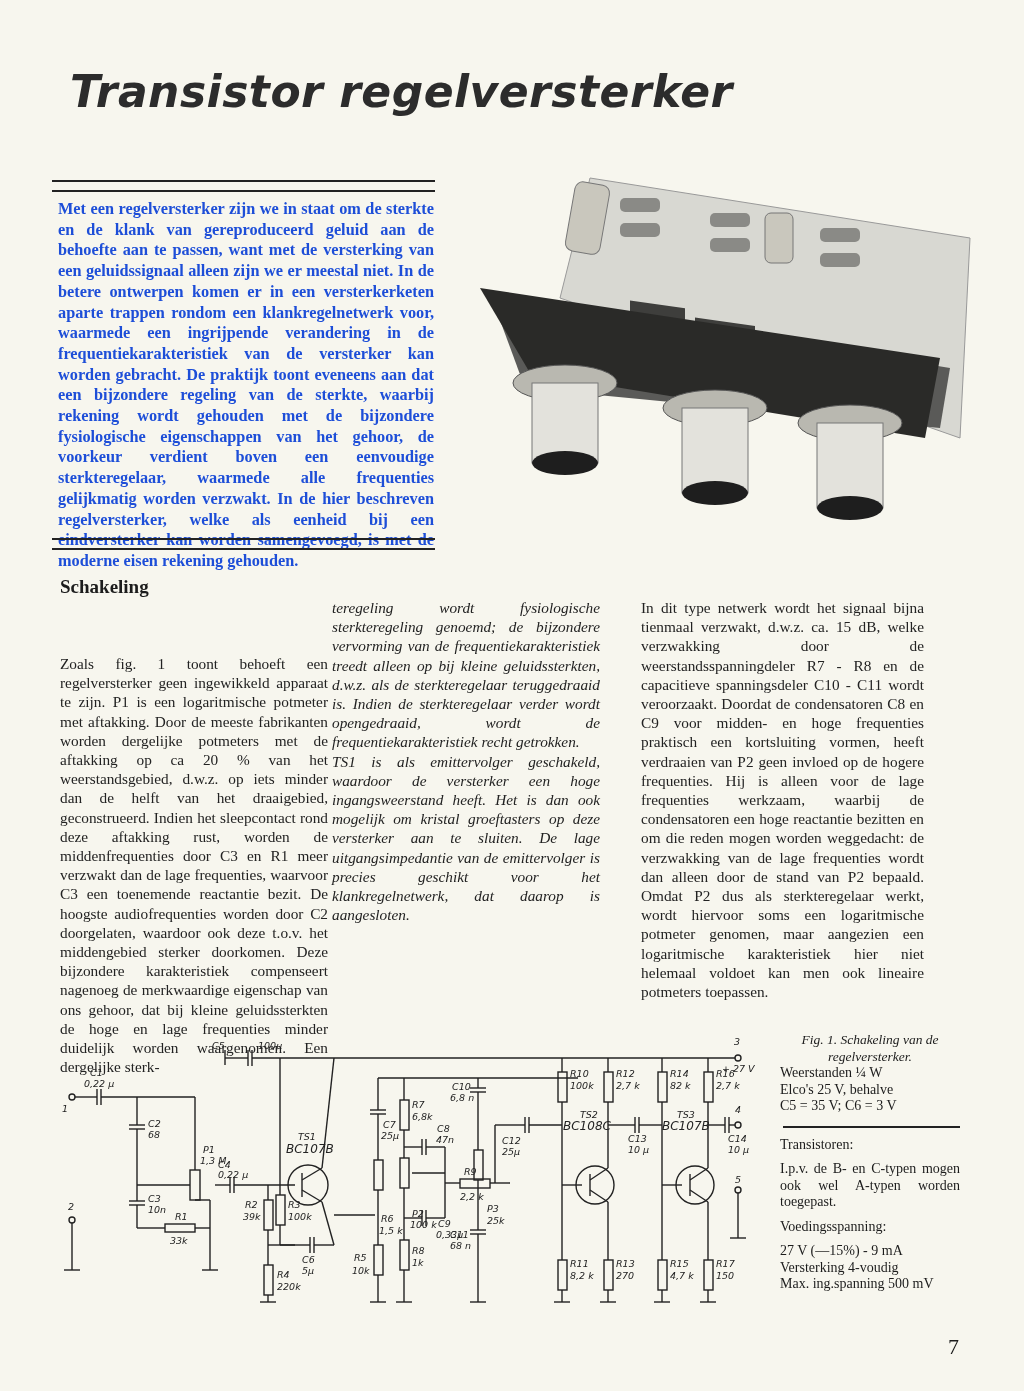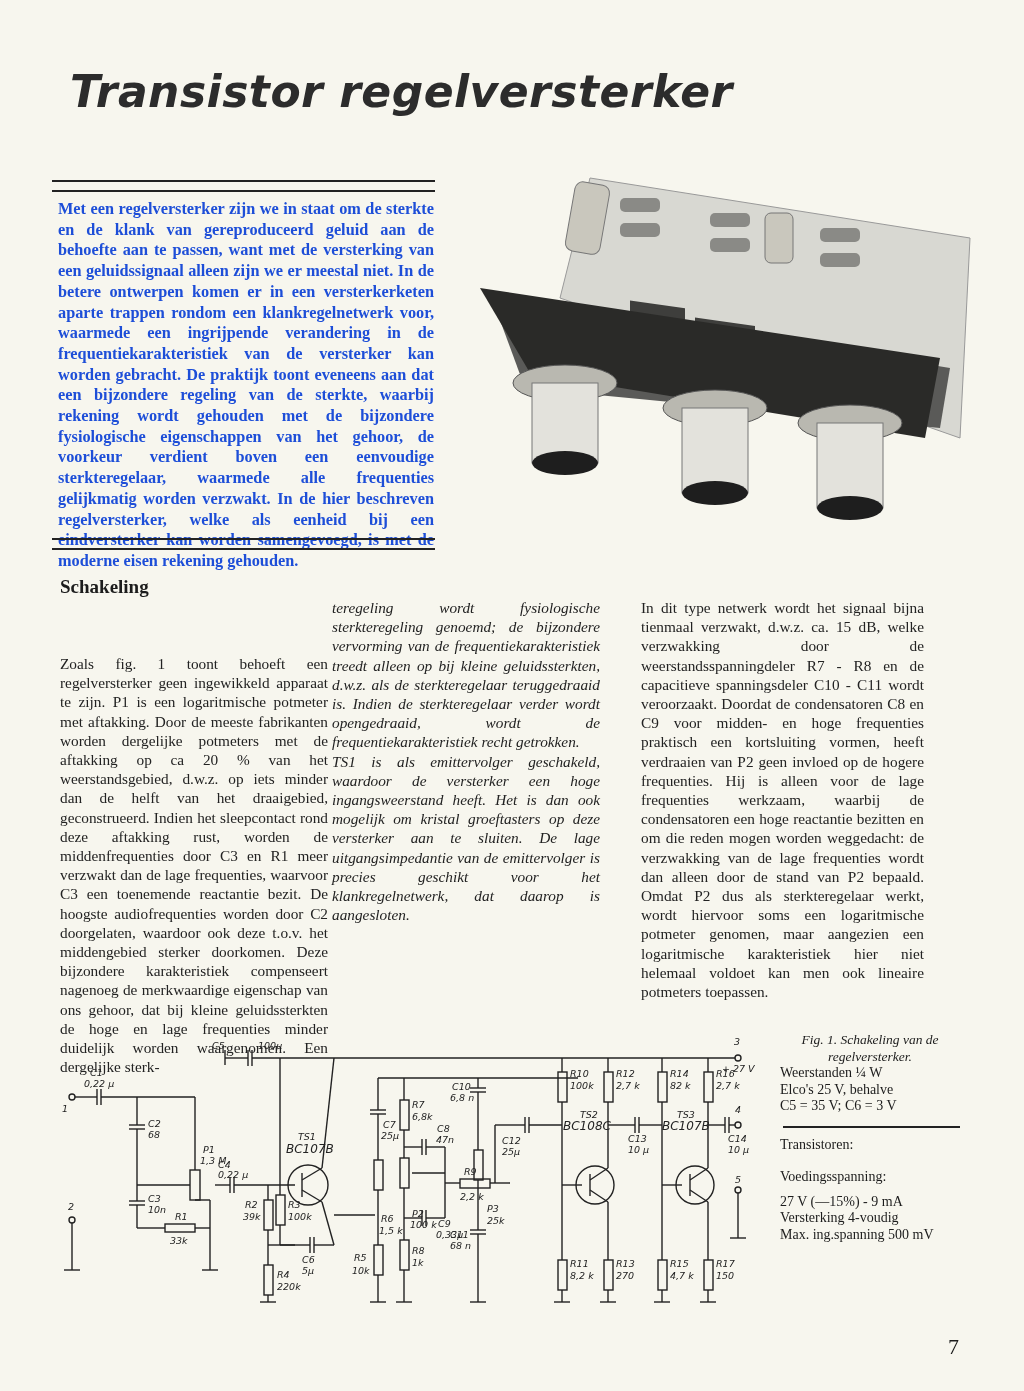--- a/index.html
+++ b/index.html
@@ -360,20 +360,21 @@
 
 <div class="sidebar">
   <p class="fig-caption">Fig. 1. Schakeling van de</p>
   <p class="fig-caption">regelversterker.</p>
   <p>Weerstanden ¼ W</p>
   <p>Elco's 25 V, behalve</p>
   <p>C5 = 35 V;  C6 = 3 V</p>
   <div class="sidebar-rule"></div>
   <p>Transistoren:</p>
   <div class="gap"></div>
+  <p style="text-align:justify">I.p.v. de B- en C-typen mogen ook wel A-typen worden toegepast.</p>
   <div class="gap"></div>
   <p>Voedingsspanning:</p>
   <div class="gap"></div>
   <p>27 V  (—15%)  -  9 mA</p>
   <p>Versterking 4-voudig</p>
   <p>Max. ing.spanning 500 mV</p>
 </div>
 
 <div class="page-number">7</div>
 

